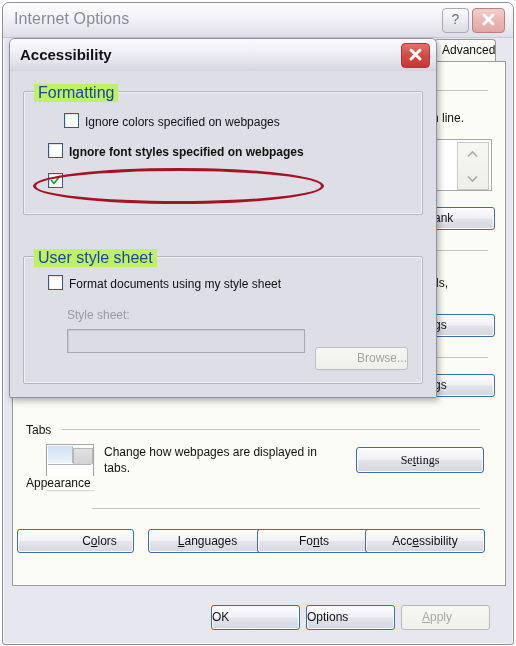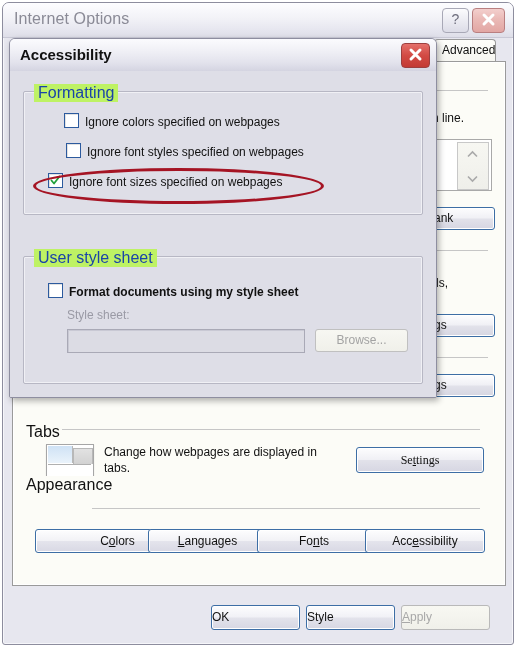--- a/index.html
+++ b/index.html
@@ -89,21 +89,21 @@
     position:absolute;height:23px;
     background:linear-gradient(to bottom,#fdfdfe 0%,#f0f0f5 48%,#e2e2ea 52%,#d6d6e2 100%);
     border:1px solid #3d6ea5;border-radius:3px;
     box-shadow:inset 0 0 0 1px #ffffff;
     font-size:12px;color:#111;text-align:center;line-height:21px;
     box-sizing:border-box;overflow:hidden;
   }
   .wbtn-frag{text-align:left;padding-left:4px;}
 
   
-  .sec-label{position:absolute;font-size:16px;color:#111;background:#fcfcf7;padding:0 4px;}
+  .sec-label{position:absolute;font-size:12px;color:#111;background:#fcfcf7;padding:0 4px;}
   .tabs-icon{
     position:absolute;left:46px;top:444px;width:46px;height:44px;
     background:#ffffff;border:1px solid #a6a6a6;
     box-shadow:0 1px 1px rgba(0,0,0,.15);
   }
   .tabs-icon .t1{position:absolute;left:1px;top:1px;width:24px;height:17px;
     background:linear-gradient(to bottom,#cfe2f5 0%,#eaf3fb 100%);border-right:1px solid #b8b8b8;}
   .tabs-icon .t2{position:absolute;left:26px;top:3px;width:18px;height:15px;
     background:linear-gradient(to bottom,#e2e2e2 0%,#d2d2d2 100%);border:1px solid #b8b8b8;border-bottom:none;}
   .tabs-icon .page{position:absolute;left:1px;top:19px;width:43px;height:23px;
@@ -126,20 +126,21 @@
     background:linear-gradient(to bottom,#fdfdfe 0%,#f1f1f6 48%,#e3e3eb 52%,#d7d7e3 100%);
     border:1px solid #3d6ea5;border-radius:3px;
     box-shadow:inset 0 0 0 1px #ffffff;
     font-size:12px;color:#111;line-height:23px;
     box-sizing:border-box;
   }
   .bot-btn.disabled{
     border:1px solid #b9b9b9;color:#a8a8a8;
     background:linear-gradient(to bottom,#f8f8f2 0%,#f0f0ea 100%);
     box-shadow:none;
+    padding-left:20px;
   }
 
   
   .acc-dialog{
     position:absolute;left:9px;top:38px;width:426px;height:358px;
     background:#dedee7;
     border:1px solid #8e8ea0;
     border-radius:6px 6px 2px 2px;
     box-shadow:2px 3px 6px rgba(0,0,0,.30), inset 0 0 0 1px #f1f1f6;
     overflow:hidden;
@@ -191,22 +192,23 @@
   .sslabel{position:absolute;font-size:12px;color:#9a9aa5;}
   .ssfield{
     position:absolute;
     background:#dcdce4;border:1px solid #a9a9b6;
     box-shadow:inset 1px 1px 0 #c9c9d4;
   }
   .browse-btn{
     position:absolute;height:23px;
     background:linear-gradient(to bottom,#f7f7f2 0%,#f0f0ea 100%);
     border:1px solid #c0c0c0;border-radius:3px;
-    color:#a3a3a3;font-size:12px;text-align:center;line-height:21px;
+    color:#a3a3a3;font-size:12px;text-align:right;line-height:21px;
     box-sizing:border-box;
+    margin-top:18px;
   }
   u{text-decoration:underline;}
 </style>
 </head>
 <body>
 
 <div class="root">
 
   <div class="io-window">
 
@@ -267,27 +269,27 @@
     <div class="page"></div>
   </div>
   <div class="tabs-desc">Change how webpages are displayed in tabs.</div>
   <div class="wbtn" style="position:absolute;left:356px;top:447px;width:128px;height:26px;line-height:24px;font-family:Liberation Serif, serif;">
     Se<u>t</u>tings
   </div>
 
   <div class="sec-label" style="position:absolute;left:22px;top:476px;">Appearance</div>
   <div class="grp-line" style="position:absolute;left:92px;top:508px;width:388px;"></div>
 
-  <div class="appear-btn" style="left:35px;width:117px;padding-left:48px;">C<u>o</u>lors</div>
+  <div class="appear-btn" style="left:17px;width:117px;padding-left:48px;">C<u>o</u>lors</div>
   <div class="appear-btn" style="left:148px;width:119px;"><u>L</u>anguages</div>
   <div class="appear-btn" style="left:257px;width:114px;">Fo<u>n</u>ts</div>
   <div class="appear-btn" style="left:365px;width:120px;">Acc<u>e</u>ssibility</div>
 
   <div class="bot-btn" style="left:211px;">OK</div>
-  <div class="bot-btn" style="left:306px;">Style</div>
+  <div class="bot-btn" style="left:306px;">Options</div>
   <div class="bot-btn disabled" style="left:401px;"><u>A</u>pply</div>
 
   <div class="acc-dialog">
 
     <div class="acc-titlebar">
       <div class="acc-title">Accessibility</div>
       <div class="acc-close">
         <svg width="15" height="15" viewBox="0 0 15 15" aria-hidden="true">
           <path d="M3 3 L12 12 M12 3 L3 12" stroke="#ffffff" stroke-width="3" stroke-linecap="round"></path>
         </svg>
@@ -296,36 +298,36 @@
 
     <div class="acc-body">
 
       <div class="group" style="left:13px;top:20px;width:398px;height:122px;"></div>
       <div class="group-title" style="left:24px;top:13px;">Formatting</div>
 
       <div class="cbrow" style="left:38px;top:42px;margin-left:16px;">
         <span class="cbox"></span><span>Ignore colors specified on webpages</span>
       </div>
 
-      <div class="cbrow" style="left:56px;top:72px;">
+      <div class="cbrow" style="left:38px;top:72px;font-weight:bold;">
         <span class="cbox"></span><span>Ignore font styles specified on webpages</span>
       </div>
 
       <div class="cbrow" style="left:38px;top:102px;">
         <span class="cbox">
           <svg width="11" height="11" viewBox="0 0 11 11" aria-hidden="true">
             <path d="M1.5 5.5 L4 8.5 L9.5 1.5" fill="none" stroke="#21a03a" stroke-width="1.8" stroke-linecap="round" stroke-linejoin="round"></path>
           </svg>
-        </span><span>Ignore font sizes specified on webpages</span>
+        </span>
       </div>
 
       <div class="group" style="left:13px;top:185px;width:398px;height:126px;"></div>
       <div class="group-title" style="left:24px;top:178px;">User style sheet</div>
 
-      <div class="cbrow" style="left:38px;top:212px;font-weight:bold;">
+      <div class="cbrow" style="left:38px;top:204px;">
         <span class="cbox"></span><span>Format documents using my style sheet</span>
       </div>
 
       <div class="sslabel" style="left:57px;top:237px;">Style sheet:</div>
       <div class="ssfield" style="left:57px;top:258px;width:236px;height:22px;"></div>
       <div class="browse-btn" style="left:305px;top:258px;width:93px;">Browse...</div>
 
     </div>
 
   </div>

